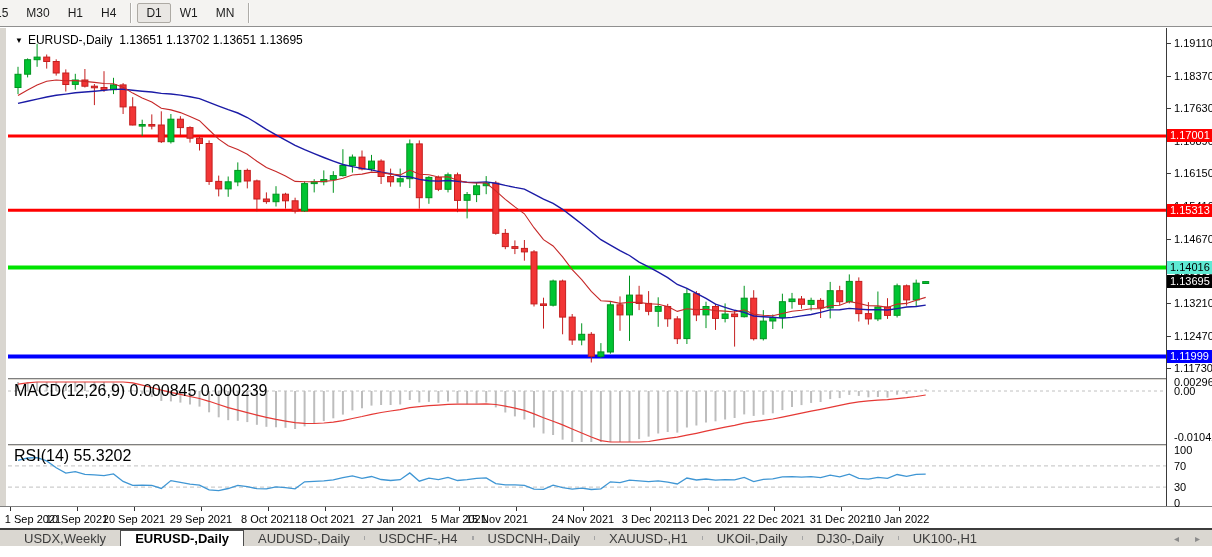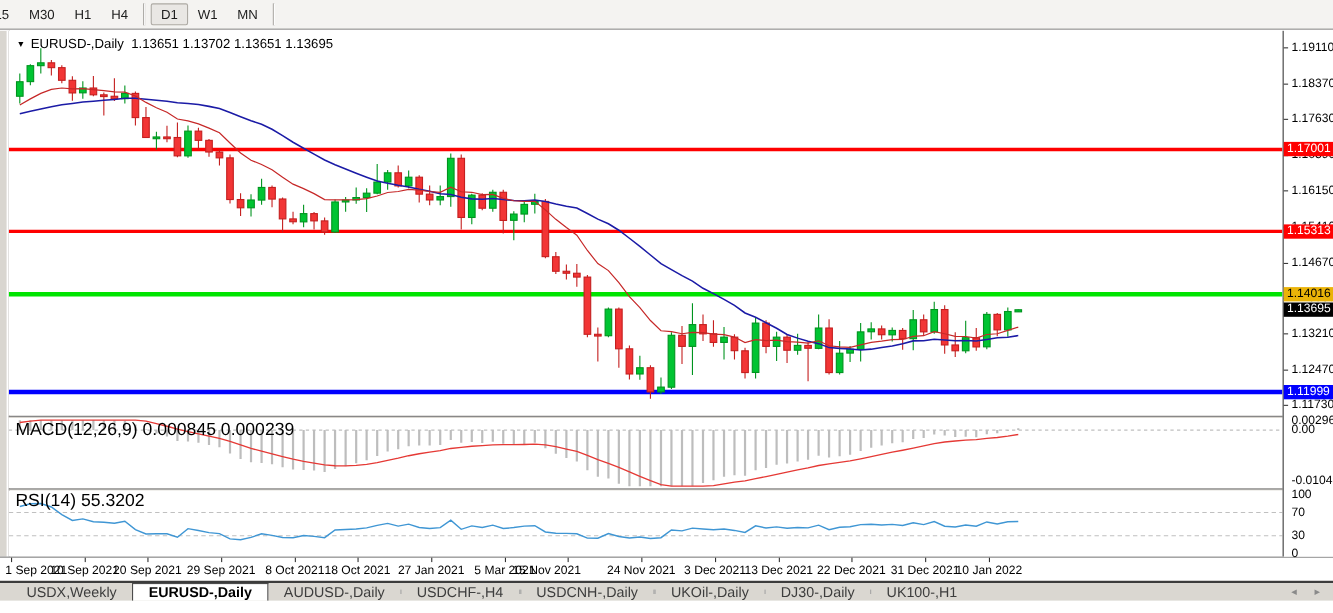--- a/index.html
+++ b/index.html
@@ -405,21 +405,21 @@
     <div class="ylab" style="top:334px">1.11730</div>
     <div class="ylab" style="top:348px">0.002966</div>
     <div class="ylab" style="top:357px">0.00</div>
     <div class="ylab" style="top:403px">-0.010422</div>
     <div class="ylab" style="top:416px">100</div>
     <div class="ylab" style="top:432px">70</div>
     <div class="ylab" style="top:453px">30</div>
     <div class="ylab" style="top:469px">0</div>
     <div class="ptag" style="top:101px;background:#ff0000;color:#ffffff">1.17001</div>
     <div class="ptag" style="top:176px;background:#ff0000;color:#ffffff">1.15313</div>
-    <div class="ptag" style="top:233px;background:#eab308;color:#000000">1.14016</div>
+    <div class="ptag" style="top:233px;background:#5eead4;color:#000000">1.14016</div>
     <div class="ptag" style="top:322px;background:#0000ff;color:#ffffff">1.11999</div>
     <div class="ptag" style="top:247px;background:#000000;color:#ffffff">1.13695</div>
   </div>
 
 <div id="datestrip">
     <div class="xtick" style="left:10px"></div>
     <div class="xlab" style="left:33px">1 Sep 2021</div>
     <div class="xtick" style="left:77px"></div>
     <div class="xlab" style="left:77px">10 Sep 2021</div>
     <div class="xtick" style="left:134px"></div>
@@ -454,20 +454,21 @@
 
 <div class="tab">USDX,Weekly</div>
     <div class="tab active">EURUSD-,Daily</div>
     <div class="tab">AUDUSD-,Daily</div>
     <div class="tabsep"></div>
     <div class="tab">USDCHF-,H4</div>
     <div class="tabsep"></div>
     <div class="tabsep"></div>
     <div class="tab">USDCNH-,Daily</div>
     <div class="tabsep"></div>
+    <div class="tab">XAUUSD-,H1</div>
     <div class="tabsep"></div>
     <div class="tab">UKOil-,Daily</div>
     <div class="tabsep"></div>
     <div class="tab">DJ30-,Daily</div>
     <div class="tabsep"></div>
     <div class="tab">UK100-,H1</div>
     <div id="tab-nav">
       <span>◂</span>
       <span>▸</span>
     </div>

